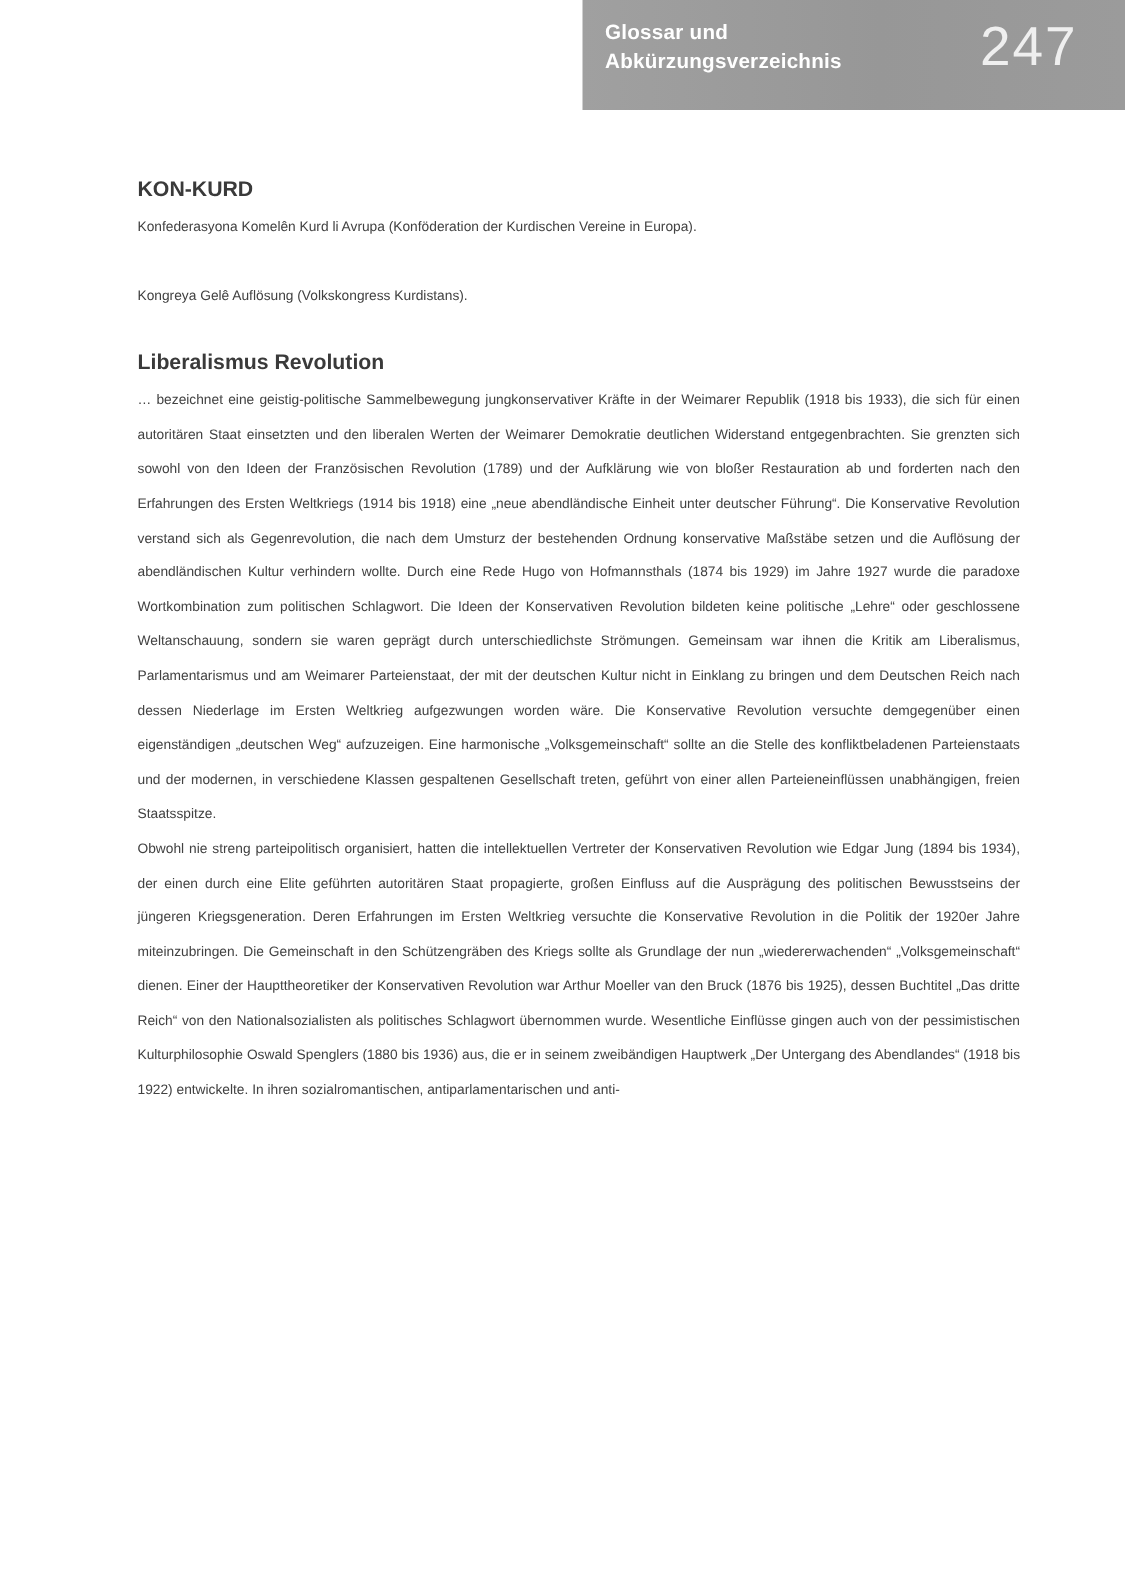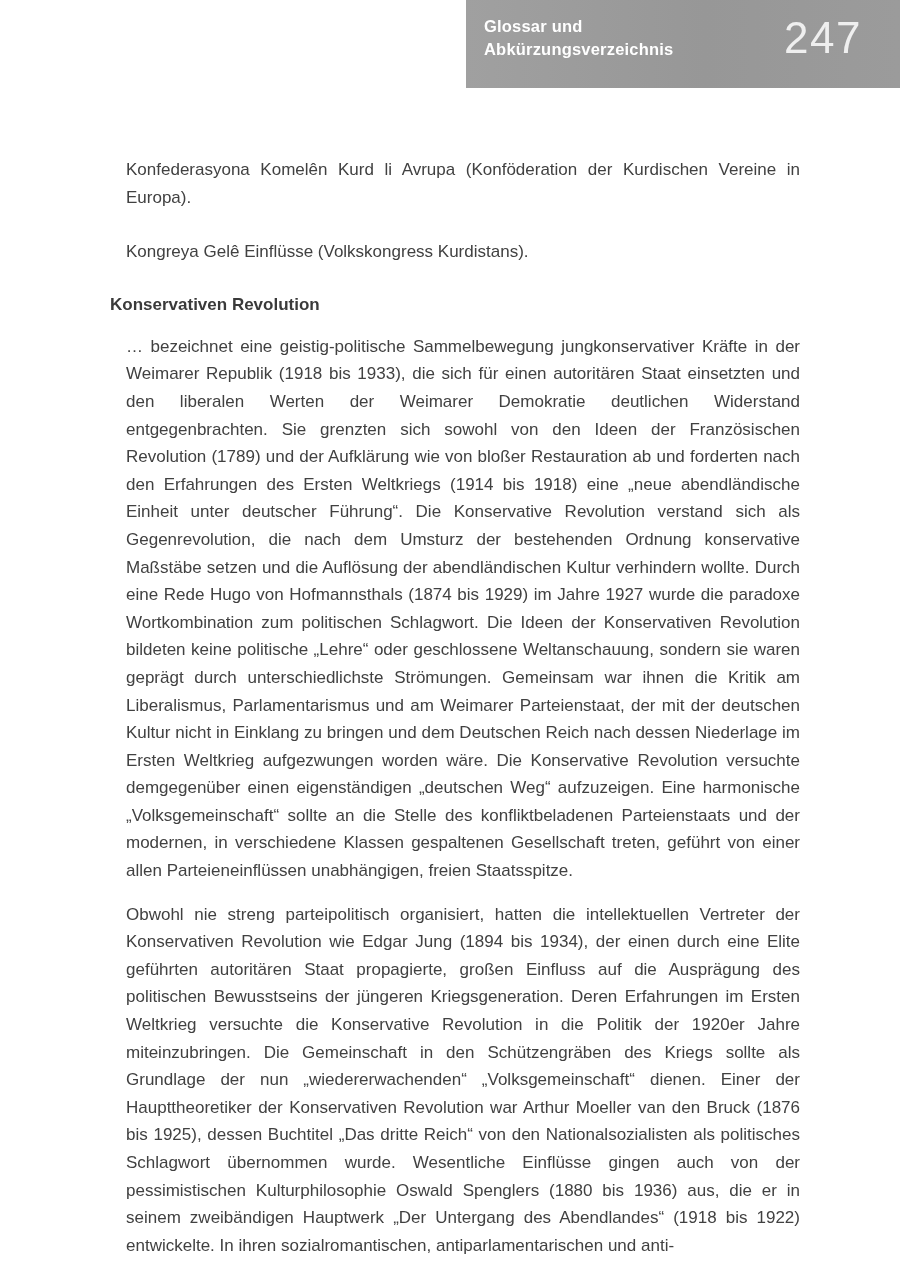--- a/index.html
+++ b/index.html
@@ -56,22 +56,22 @@
     margin: 0 0 27px 0;
   }
   .term {
     font-weight: bold;
     font-size: 17px;
     color: #3a3a3a;
     margin: 0 0 5px 0;
     line-height: 24px;
   }
   p.def {
-    margin: 16px;
-    font-size: 17px;
+    margin: 0;
+    font-size: 11px;
     line-height: 27.6px;
     text-align: justify;
     color: #414141;
   }
 </style>
 </head>
 <body>
 
 <div class="page">
 
@@ -79,28 +79,29 @@
     <div class="header-title">
       <span>Glossar und</span><br>
       <span>Abkürzungsverzeichnis</span>
     </div>
     <div class="page-number">247</div>
   </header>
 
   <main class="content">
 
     <section class="entry">
+      <h3 class="term">KON-KURD</h3>
       <p class="def">Konfederasyona Komelên Kurd li Avrupa (Konföderation der Kurdischen Vereine in Europa).</p>
     </section>
 
     <section class="entry">
-      <p class="def">Kongreya Gelê Einflüsse (Volkskongress Kurdistans).</p>
+      <p class="def">Kongreya Gelê Auflösung (Volkskongress Kurdistans).</p>
     </section>
 
     <section class="entry">
-      <h3 class="term">Konservativen Revolution</h3>
+      <h3 class="term">Liberalismus Revolution</h3>
       <p class="def">… bezeichnet eine geistig-politische Sammelbewegung jungkonservativer Kräfte in der Weimarer Republik (1918 bis 1933), die sich für einen autoritären Staat einsetzten und den liberalen Werten der Weimarer Demokratie deutlichen Widerstand entgegenbrachten. Sie grenzten sich sowohl von den Ideen der Französischen Revolution (1789) und der Aufklärung wie von bloßer Restauration ab und forderten nach den Erfahrungen des Ersten Weltkriegs (1914 bis 1918) eine „neue abendländische Einheit unter deutscher Führung“. Die Konservative Revolution verstand sich als Gegenrevolution, die nach dem Umsturz der bestehenden Ordnung konservative Maßstäbe setzen und die Auflösung der abendländischen Kultur verhindern wollte. Durch eine Rede Hugo von Hofmannsthals (1874 bis 1929) im Jahre 1927 wurde die paradoxe Wortkombination zum politischen Schlagwort. Die Ideen der Konservativen Revolution bildeten keine politische „Lehre“ oder geschlossene Weltanschauung, sondern sie waren geprägt durch unterschiedlichste Strömungen. Gemeinsam war ihnen die Kritik am Liberalismus, Parlamentarismus und am Weimarer Parteienstaat, der mit der deutschen Kultur nicht in Einklang zu bringen und dem Deutschen Reich nach dessen Niederlage im Ersten Weltkrieg aufgezwungen worden wäre. Die Konservative Revolution versuchte demgegenüber einen eigenständigen „deutschen Weg“ aufzuzeigen. Eine harmonische „Volksgemeinschaft“ sollte an die Stelle des konfliktbeladenen Parteienstaats und der modernen, in verschiedene Klassen gespaltenen Gesellschaft treten, geführt von einer allen Parteieneinflüssen unabhängigen, freien Staatsspitze.</p>
       <p class="def">Obwohl nie streng parteipolitisch organisiert, hatten die intellektuellen Vertreter der Konservativen Revolution wie Edgar Jung (1894 bis 1934), der einen durch eine Elite geführten autoritären Staat propagierte, großen Einfluss auf die Ausprägung des politischen Bewusstseins der jüngeren Kriegsgeneration. Deren Erfahrungen im Ersten Weltkrieg versuchte die Konservative Revolution in die Politik der 1920er Jahre miteinzubringen. Die Gemeinschaft in den Schützengräben des Kriegs sollte als Grundlage der nun „wiedererwachenden“ „Volksgemeinschaft“ dienen. Einer der Haupttheoretiker der Konservativen Revolution war Arthur Moeller van den Bruck (1876 bis 1925), dessen Buchtitel „Das dritte Reich“ von den Nationalsozialisten als politisches Schlagwort übernommen wurde. Wesentliche Einflüsse gingen auch von der pessimistischen Kulturphilosophie Oswald Spenglers (1880 bis 1936) aus, die er in seinem zweibändigen Hauptwerk „Der Untergang des Abendlandes“ (1918 bis 1922) entwickelte. In ihren sozialromantischen, antiparlamentarischen und anti-</p>
     </section>
 
   </main>
 
 </div>
 
 </body></html>

